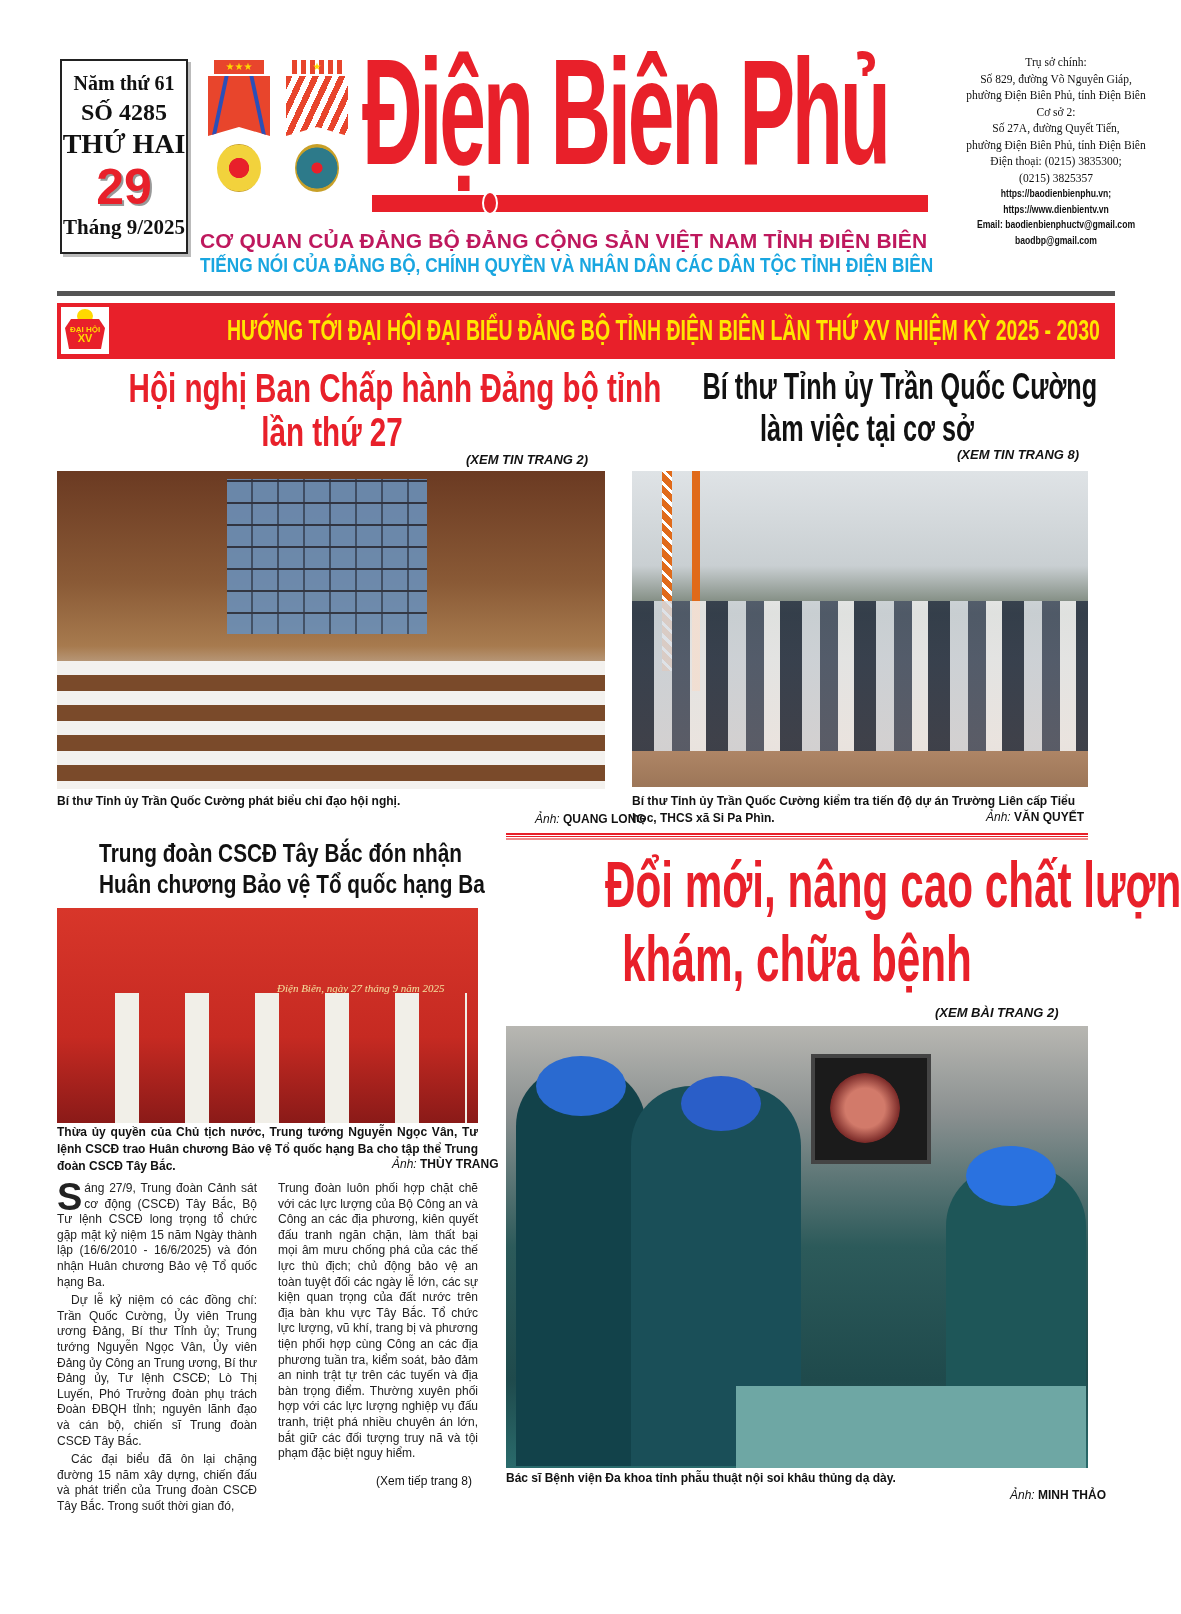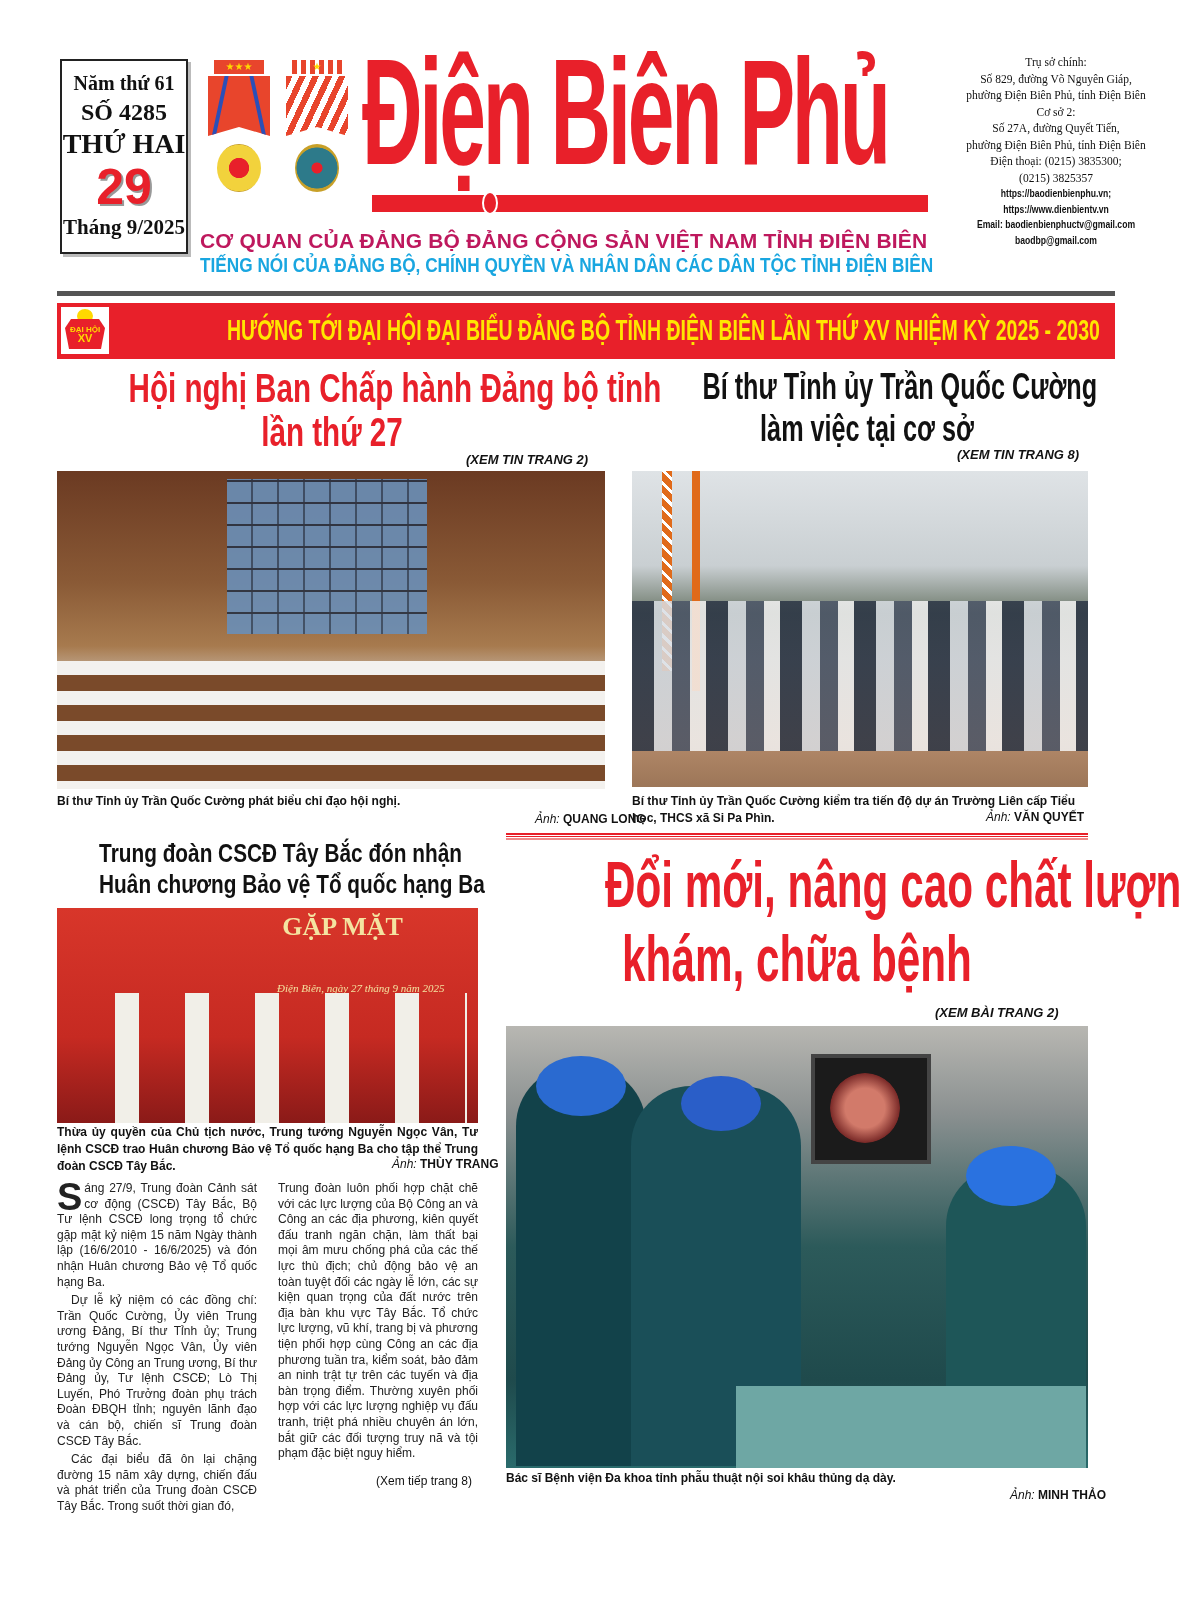--- a/index.html
+++ b/index.html
@@ -175,21 +175,20 @@
   <div class="people"></div>
 </div>
 <div class="abs caption" style="left:632px;top:793px;width:460px;">Bí thư Tỉnh ủy Trần Quốc Cường kiểm tra tiến độ dự án Trường Liên cấp Tiểu học, THCS xã Si Pa Phìn.</div>
 <div class="abs credit" style="left:986px;top:810px;"><i>Ảnh:</i> <b>VĂN QUYẾT</b></div>
 
 <div class="abs headline hl3">
   <div>Trung đoàn CSCĐ Tây Bắc đón nhận</div>
   <div>Huân chương Bảo vệ Tổ quốc hạng Ba</div>
 </div>
 <div class="abs photo photo3">
-  <div class="ban1">GẶP MẶT</div>
   <div class="ban3">Điện Biên, ngày 27 tháng 9 năm 2025</div>
   <div class="figs"></div>
 </div>
 <div class="abs caption" style="left:57px;top:1124px;width:421px;text-align:justify;">Thừa ủy quyền của Chủ tịch nước, Trung tướng Nguyễn Ngọc Vân, Tư lệnh CSCĐ trao Huân chương Bảo vệ Tổ quốc hạng Ba cho tập thể Trung đoàn CSCĐ Tây Bắc.</div>
 <div class="abs credit" style="left:392px;top:1157px;"><i>Ảnh:</i> <b>THÙY TRANG</b></div>
 
 <div class="abs body-col" style="left:57px;top:1181px;width:200px;">
   <p class="first"><span class="dropcap">S</span><span>áng 27/9, Trung đoàn Cảnh sát cơ động (CSCĐ) Tây Bắc, Bộ Tư lệnh CSCĐ long trọng tổ chức gặp mặt kỷ niệm 15 năm Ngày thành lập (16/6/2010 - 16/6/2025) và đón nhận Huân chương Bảo vệ Tổ quốc hạng Ba.</span></p>
   <p>Dự lễ kỷ niệm có các đồng chí: Trần Quốc Cường, Ủy viên Trung ương Đảng, Bí thư Tỉnh ủy; Trung tướng Nguyễn Ngọc Vân, Ủy viên Đảng ủy Công an Trung ương, Bí thư Đảng ủy, Tư lệnh CSCĐ; Lò Thị Luyến, Phó Trưởng đoàn phụ trách Đoàn ĐBQH tỉnh; nguyên lãnh đạo và cán bộ, chiến sĩ Trung đoàn CSCĐ Tây Bắc.</p>
   <p>Các đại biểu đã ôn lại chặng đường 15 năm xây dựng, chiến đấu và phát triển của Trung đoàn CSCĐ Tây Bắc. Trong suốt thời gian đó,</p>

